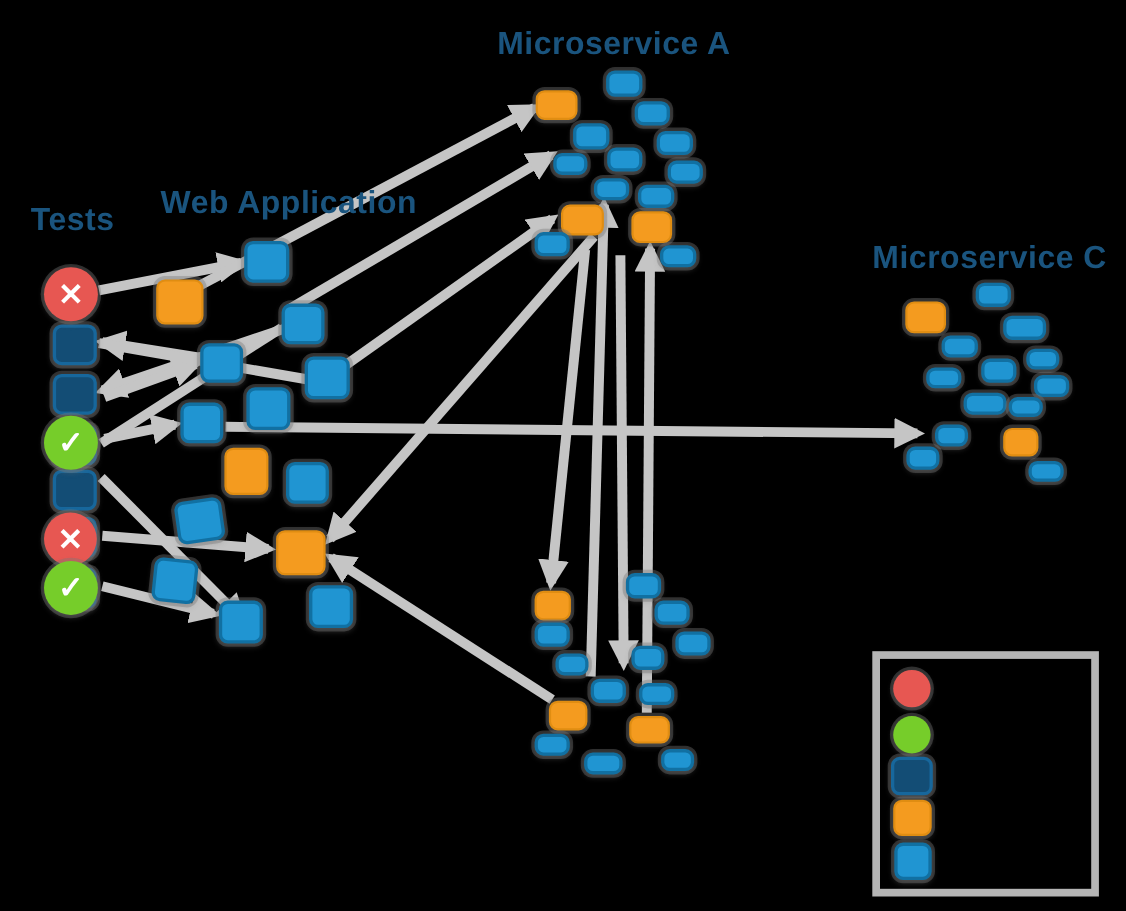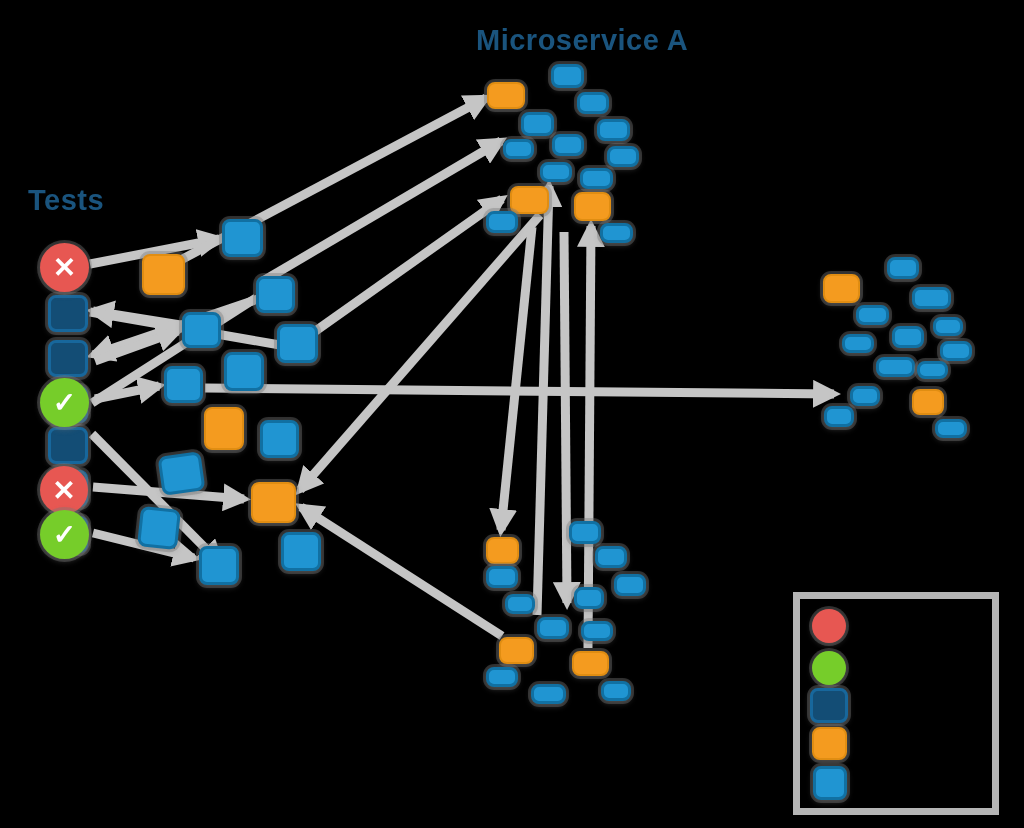--- a/index.html
+++ b/index.html
@@ -21,21 +21,21 @@
   .cluster-label {
     position: absolute;
     font-weight: bold;
     font-size: 29px;
     color: #1a547e;
     letter-spacing: 0.5px;
     white-space: nowrap;
   }
   .lbl-tests          { left: 28px;  top: 184px; }
   .lbl-webapp         { left: 146px; top: 169px; }
-  .lbl-microservice-a { left: 476px; top: 24px;  }
+  .lbl-microservice-a { left: 452px; top: 24px;  }
   .lbl-microservice-c { left: 793px; top: 219px; }
   .lbl-microservice-b { left: 453px; top: 705px; }
   .node {
     position: absolute;
     box-sizing: border-box;
     border-radius: 8px;
     box-shadow: 0 0 0 3px rgba(120,120,120,0.38), 0 2px 6px rgba(120,120,120,0.45);
   }
   .node.blue   { background: #2095d2; border: 3px solid #1170a2; }
   .node.dark   { background: #134d75; border: 3px solid #17679c; }
@@ -85,21 +85,23 @@
         <line x1="540" y1="215" x2="300" y2="490" stroke="#c5c5c5" stroke-width="9" marker-end="url(#arrowhead)"></line>
         <line x1="502" y1="636" x2="301" y2="507" stroke="#c5c5c5" stroke-width="9" marker-end="url(#arrowhead)"></line>
         <line x1="537" y1="615" x2="549" y2="186" stroke="#c5c5c5" stroke-width="9" marker-end="url(#arrowhead)"></line>
         <line x1="532" y1="227" x2="501" y2="530" stroke="#c5c5c5" stroke-width="9" marker-end="url(#arrowhead)"></line>
         <line x1="588" y1="648" x2="591" y2="226" stroke="#c5c5c5" stroke-width="9" marker-end="url(#arrowhead)"></line>
         <line x1="564" y1="232" x2="567" y2="603" stroke="#c5c5c5" stroke-width="9" marker-end="url(#arrowhead)"></line>
       </g>
   </svg>
 
   <div class="cluster-label lbl-tests">Tests</div>
+  <div class="cluster-label lbl-webapp">Web Application</div>
   <div class="cluster-label lbl-microservice-a">Microservice A</div>
+  <div class="cluster-label lbl-microservice-c">Microservice C</div>
 
   <div id="nodes-layer">
       <div class="node dark" style="left: 48px; top: 295px; width: 40px; height: 37px;"></div>
       <div class="node dark" style="left: 48px; top: 340px; width: 40px; height: 37px;"></div>
       <div class="node dark" style="left: 48px; top: 386px; width: 40px; height: 37px;"></div>
       <div class="node dark" style="left: 48px; top: 427px; width: 40px; height: 37px;"></div>
       <div class="node dark" style="left: 48px; top: 470px; width: 40px; height: 37px;"></div>
       <div class="node dark" style="left: 48px; top: 516px; width: 40px; height: 37px;"></div>
       <div class="badge fail" style="left: 40px; top: 243px; width: 49px; height: 49px; font-size: 28px;">✕</div>
       <div class="badge pass" style="left: 40px; top: 378px; width: 49px; height: 49px; font-size: 28px;">✓</div>

